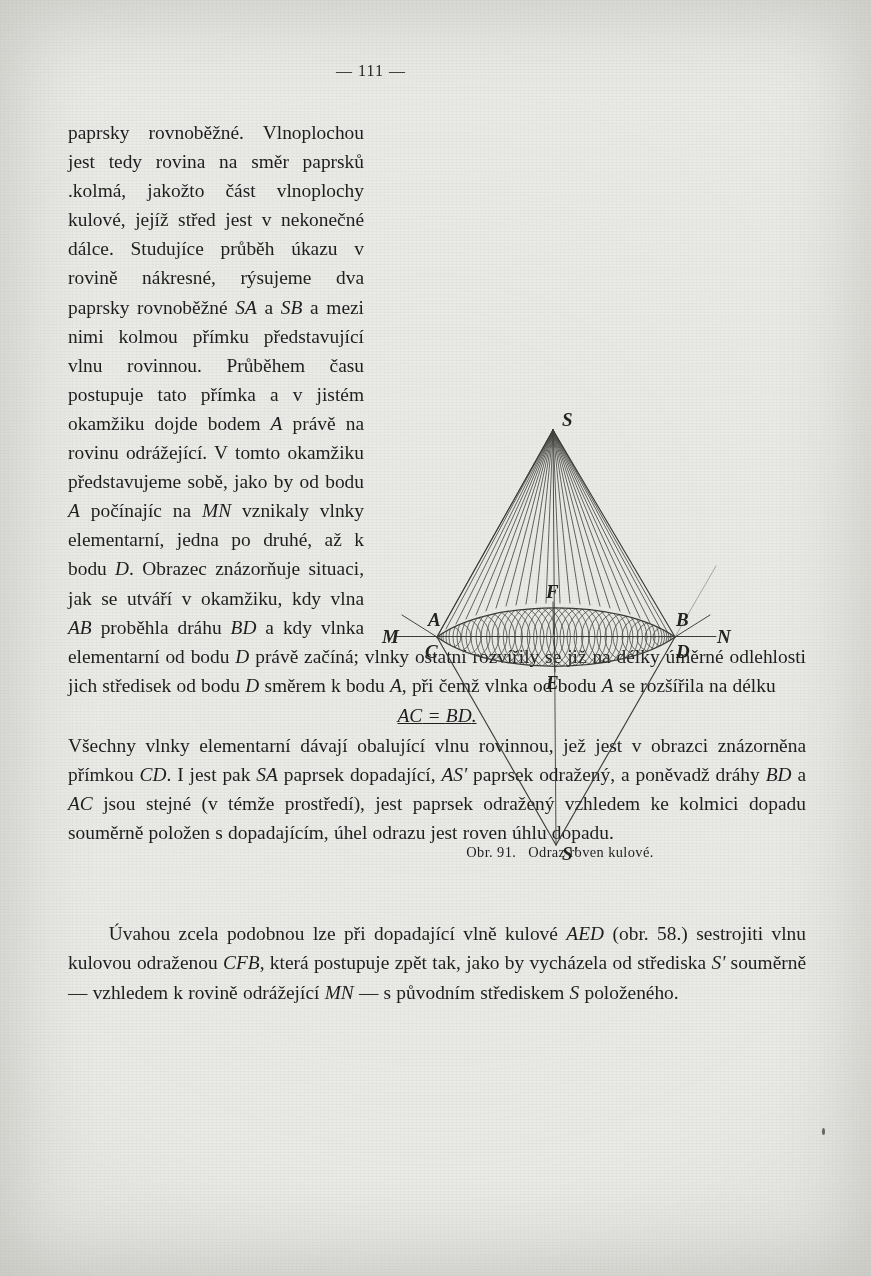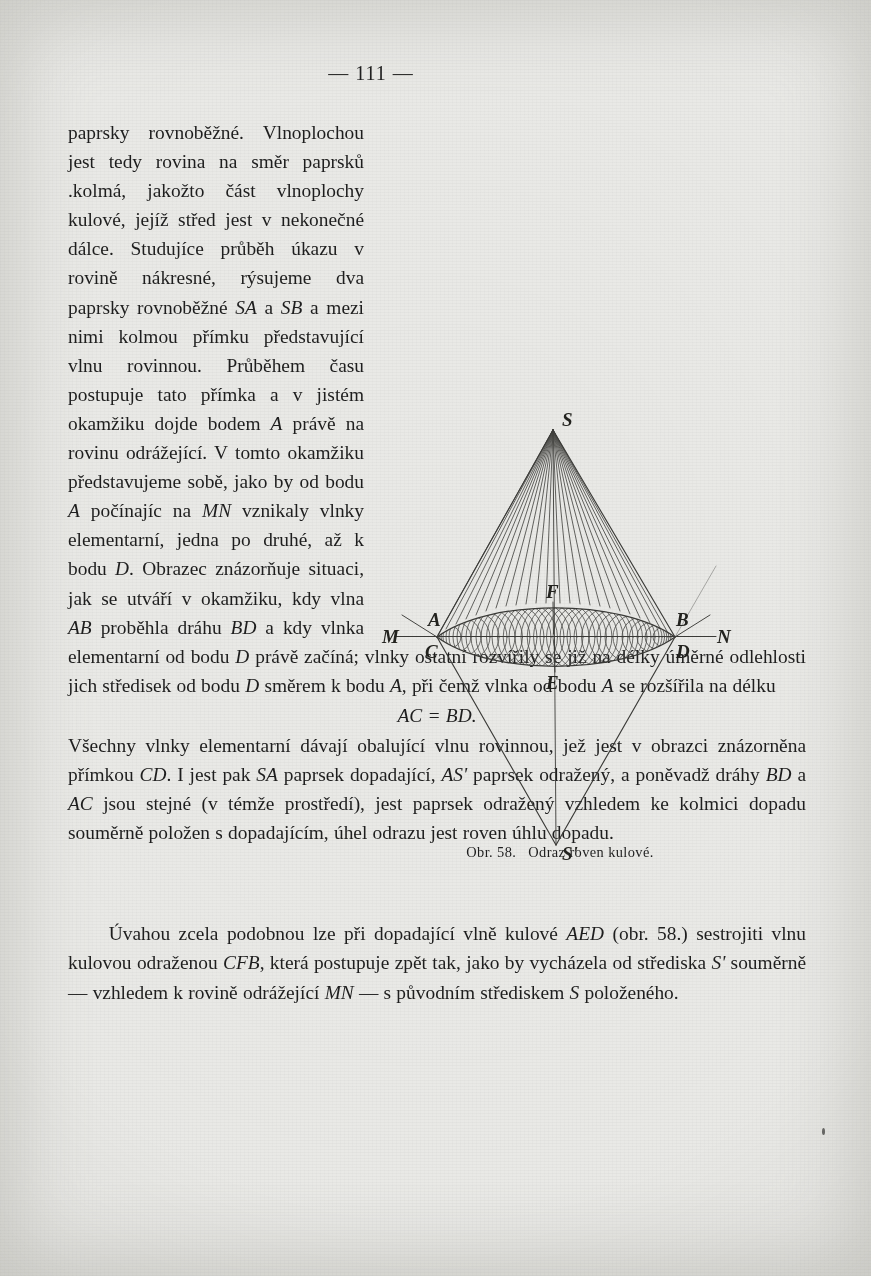--- a/index.html
+++ b/index.html
@@ -29,21 +29,21 @@
 
   #page{
     position:absolute;
     left:0;top:0;width:871px;height:1276px;
   }
 
   .folio{
     position:absolute;
     top:62px;left:0;width:742px;
     text-align:center;
-    font-size:20px;
+    font-size:16px;
     letter-spacing:1px;
   }
 
   #text-column{
     position:absolute;
     left:68px;
     top:118px;
     width:738px;
   }
 
@@ -113,21 +113,21 @@
 <div id="page">
 
   <div class="folio">— 111 —</div>
 
   <div id="text-column">
 
     <div id="figure-float"></div>
 
     <p><span>paprsky rovnoběžné. Vlnoplochou jest tedy rovina na směr paprsků .kolmá, jakožto část vlnoplochy kulové, jejíž střed jest v nekonečné dálce. Studujíce průběh úkazu v rovině nákresné, rýsujeme dva paprsky rovnoběžné <i>SA</i> a <i>SB</i> a mezi nimi kolmou přímku představující vlnu rovinnou. Průběhem času postupuje tato přímka a v jistém okamžiku dojde bodem <i>A</i> právě na rovinu odrážející. V tomto okamžiku představujeme sobě, jako by od bodu <i>A</i> počínajíc na <i>MN</i> vznikaly vlnky elementarní, jedna po druhé, až k bodu <i>D</i>. Obrazec znázorňuje situaci, jak se utváří v okamžiku, kdy vlna <i>AB</i> proběhla dráhu <i>BD</i> a kdy vlnka elementarní od bodu <i>D</i> právě začíná; vlnky ostatní rozvířily se již na délky úměrné odlehlosti jich středisek od bodu <i>D</i> směrem k bodu <i>A</i>, při čemž vlnka od bodu <i>A</i> se rozšířila na délku</span></p>
 
-    <p style="text-align:center;margin-top:1px;margin-bottom:1px;"><span class="it"><i>AC</i> = <i>BD</i>.</span></p>
+    <p style="text-align:center;margin-top:1px;margin-bottom:1px;text-decoration:underline;"><span class="it"><i>AC</i> = <i>BD</i>.</span></p>
 
     <p><span>Všechny vlnky elementarní dávají obalující vlnu rovinnou, jež jest v obrazci znázorněna přímkou <i>CD</i>. I jest pak <i>SA</i> paprsek dopadající, <i>AS'</i> paprsek odražený, a poněvadž dráhy <i>BD</i> a <i>AC</i> jsou stejné (v témže prostředí), jest paprsek odražený vzhledem ke kolmici dopadu souměrně položen s dopadajícím, úhel odrazu jest roven úhlu dopadu.</span></p>
 
     <div class="para-gap"></div>
 
     <p class="indent"><span>Úvahou zcela podobnou lze při dopadající vlně kulové <i>AED</i> (obr. 58.) sestrojiti vlnu kulovou odraženou <i>CFB</i>, která postupuje zpět tak, jako by vycházela od střediska <i>S'</i> souměrně — vzhledem k rovině odrážející <i>MN</i> — s původním střediskem <i>S</i> položeného.</span></p>
   </div>
 
   <div id="figure-block">
     <svg id="figure-svg" width="430" height="500" viewBox="0 0 430 500">
@@ -237,20 +237,20 @@
       <text class="lbl" x="48" y="224">A</text>
       <text class="lbl" x="45" y="256">C</text>
       <text class="lbl" x="296" y="224">B</text>
       <text class="lbl" x="296" y="256">D</text>
       <text class="lbl" x="166" y="196">F</text>
       <text class="lbl" x="166" y="287">E</text>
     </svg>
   </div>
 
   <div class="fig-caption">
-    <span>Obr. 58.</span><span class="gap"></span><span>Odraz roven kulové.</span>
+    <span>Obr. 91.</span><span class="gap"></span><span>Odraz roven kulové.</span>
   </div>
 
   <div class="speck" style="left:822px;top:1128px;"></div>
 
   <div id="paper-texture"></div>
   <div id="edge-shade"></div>
 </div>
 
 </body></html>

